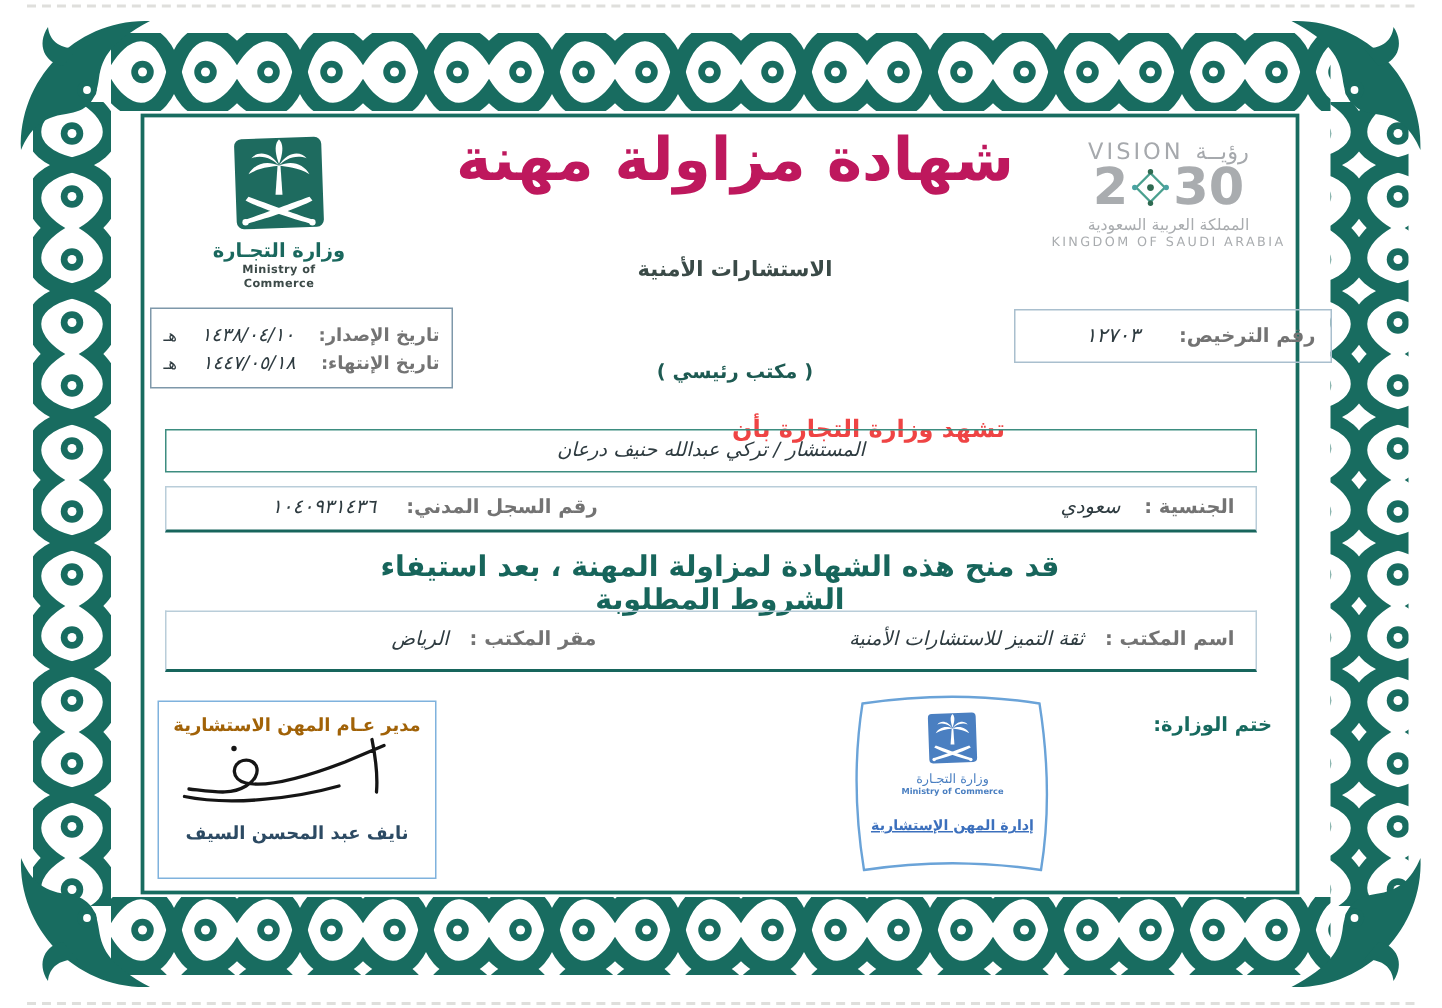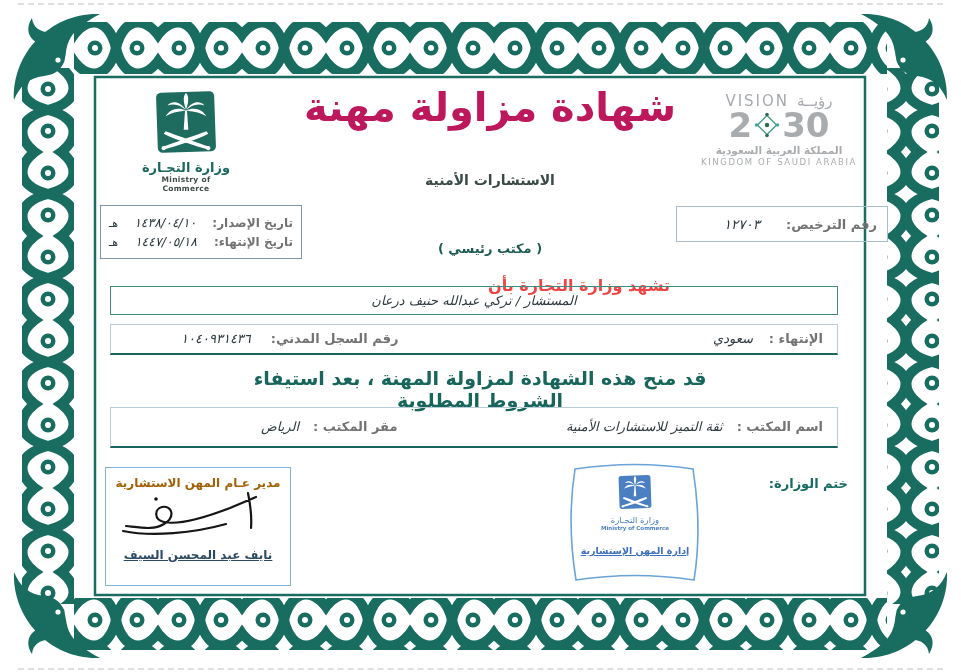--- a/index.html
+++ b/index.html
@@ -16,21 +16,21 @@
   .ministry-logo .ar{color:#1a685e;font-weight:bold;font-size:13px;margin-top:2px;}
   .ministry-logo .en{color:#3c4a48;font-weight:bold;font-size:7.5px;letter-spacing:.3px;}
 
   .title{left:255px;top:84px;width:470px;text-align:center;font-size:40px;font-weight:bold;color:#be185d;}
   .subtitle{left:330px;top:172px;width:320px;text-align:center;font-size:14px;font-weight:bold;color:#3a4a47;}
 
   .vision{left:693px;top:92px;width:172px;text-align:center;color:#a6a9ad;}
   .vision .row1{font-size:15px;letter-spacing:2px;color:#a6a9ad;display:flex;justify-content:center;gap:8px;align-items:baseline;}
   .vision .row1 .ar{font-size:15px;letter-spacing:0;}
   .vision .year{font-size:34px;font-weight:bold;color:#a9acaf;display:flex;align-items:center;justify-content:center;line-height:1;margin-top:-2px;}
-  .vision .country-ar{font-size:10.5px;color:#a9acaf;margin-top:2px;font-weight:bold;}
+  .vision .country-ar{font-size:10.5px;color:#a9acaf;margin-top:2px;}
   .vision .country-en{font-size:8.5px;letter-spacing:1.6px;color:#a9acaf;margin-top:1px;}
 
   .license-box{left:676px;top:206px;width:212px;height:36px;border:1px solid #a9bfce;
                display:flex;align-items:center;gap:26px;padding:0 10px;box-sizing:border-box;}
   .license-box .lbl{font-size:13px;}
   .license-box .val{font-size:13.5px;}
 
   .dates-box{left:100px;top:205px;width:202px;height:54px;border:1px solid #7e98aa;
              display:flex;flex-direction:column;justify-content:center;gap:4px;padding:0 8px;box-sizing:border-box;}
   .drow{display:flex;align-items:baseline;justify-content:space-between;}
@@ -61,21 +61,21 @@
 
   .stamp-label{left:748px;top:476px;width:100px;text-align:right;font-size:13px;font-weight:bold;color:#176a5f;}
   .stamp{left:565px;top:461px;width:140px;height:128px;}
   .stamp-inner{position:absolute;left:0;top:0;width:140px;height:128px;text-align:center;}
   .stamp-inner .ar{color:#4a7fc1;font-size:8.5px;margin-top:1px;}
   .stamp-inner .en{color:#4a7fc1;font-size:5.5px;font-weight:bold;}
   .stamp-inner .dept{color:#3c70bd;font-size:9.5px;font-weight:bold;margin-top:14px;text-decoration:underline;}
 
   .sig-box{left:105px;top:467px;width:186px;height:119px;border:1.5px solid #7fb2dd;box-sizing:border-box;text-align:center;}
   .sig-title{margin-top:8px;font-size:12px;font-weight:bold;color:#a16207;}
-  .sig-name{font-size:12px;font-weight:bold;color:#2c4a63;margin-top:2px;text-decoration:underline;}
+  .sig-name{font-size:12px;font-weight:bold;color:#2c4a63;margin-top:2px;}
 
   [dir=rtl]{direction:rtl;}
 </style>
 </head>
 <body>
 
 <div class="page">
 
   <div class="edge-dash" style="top:3px;"></div>
   <div class="edge-dash" style="bottom:2px;"></div>
@@ -191,21 +191,21 @@
 
     <div class="abs office-type" dir="rtl">( مكتب رئيسي )</div>
     <div class="abs attestation" dir="rtl">تشهد وزارة التجارة بأن</div>
 
     <div class="abs name-box">
       <span class="val" dir="rtl">المستشار / تركي عبدالله حنيف درعان</span>
     </div>
 
     <div class="abs nat-box">
       <div class="nat-right" dir="rtl">
-        <span class="lbl">الإنتهاء :</span>
+        <span class="lbl">الجنسية :</span>
         <span class="val">سعودي</span>
       </div>
       <div class="nat-left" dir="rtl">
         <span class="lbl">رقم السجل المدني:</span>
         <span class="val">١٠٤٠٩٣١٤٣٦</span>
       </div>
     </div>
 
     <div class="abs statement" dir="rtl">قد منح هذه الشهادة لمزاولة المهنة ، بعد استيفاء الشروط المطلوبة</div>
 

